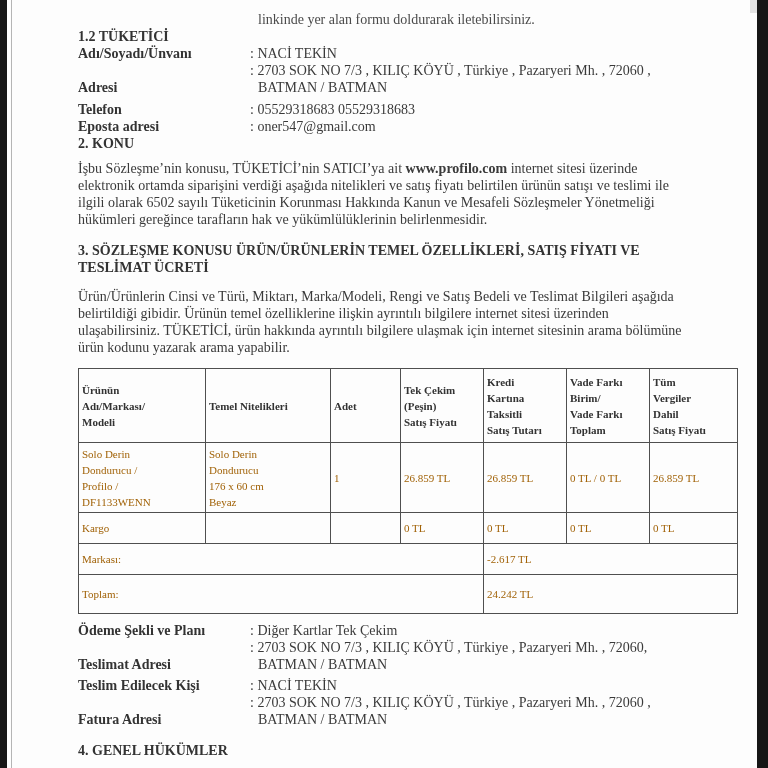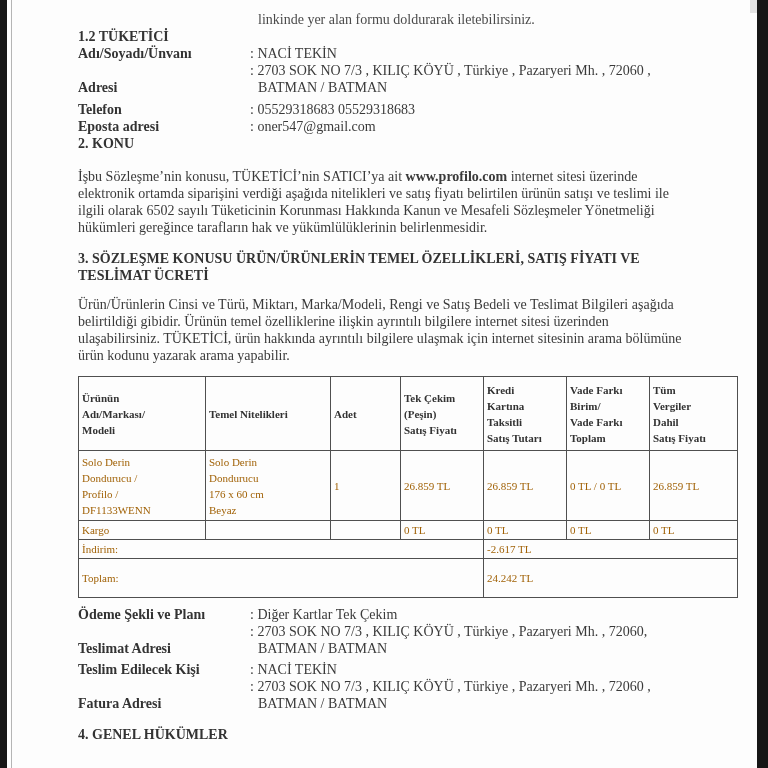--- a/index.html
+++ b/index.html
@@ -29,38 +29,38 @@
   }
   .pre{white-space:pre-line;}
   .top-line{margin-left:180px;color:#4a4a4a;}
   .h-bold{font-weight:bold;color:#333;}
   .kv-row{display:flex;align-items:flex-end;}
   .kv-label{font-weight:bold;color:#333;width:172px;flex:0 0 172px;}
   .kv-value{white-space:pre-line;padding-left:8px;text-indent:-8px;max-width:510px;}
   .gap-top-5{margin-top:5px;}
   .gap-top-4{margin-top:4px;}
   .para{margin:0;max-width:690px;}
-  .konu-para{margin-top:16px;}
+  .konu-para{margin-top:8px;}
   .sec3-head{margin-top:14px;font-weight:bold;color:#333;white-space:pre-line;}
   .sec3-para{margin-top:12px;}
   table.products{
     border-collapse:collapse;table-layout:fixed;
     width:659px;margin-top:12px;
     font-size:11px;line-height:16px;
   }
   table.products th,table.products td{
     border:1px solid #4f4f4f;
     padding:1px 3px;vertical-align:middle;
     white-space:pre-line;overflow:hidden;
     font-weight:normal;text-align:left;color:#a16207;
   }
   table.products th{font-weight:bold;color:#333;}
   tr.hdr{height:74px;}
   tr.prod{height:70px;}
-  tr.slim{height:19px;}
+  tr.slim{height:31px;}
   tr.total{height:39px;}
   td.bold-cell{font-weight:bold;color:#333;}
   .pay-block{margin-top:8px;}
   .sec4-head{margin-top:14px;font-weight:bold;color:#333;}
 </style>
 </head>
 <body>
 
 <div class="side-bar left"></div>
 <div class="side-bar right"></div>
@@ -158,21 +158,21 @@
       <tr class="slim">
         <td class="bold-cell">Kargo</td>
         <td></td>
         <td></td>
         <td>0 TL</td>
         <td>0 TL</td>
         <td>0 TL</td>
         <td>0 TL</td>
       </tr>
       <tr class="slim">
-        <td colspan="4" class="bold-cell">İndirim:</td>
+        <td colspan="4" class="bold-cell">Markası:</td>
         <td colspan="3">-2.617 TL</td>
       </tr>
       <tr class="total">
         <td colspan="4" class="bold-cell">Toplam:</td>
         <td colspan="3">24.242 TL</td>
       </tr>
     </tbody>
   </table>
 
   <div class="pay-block">

